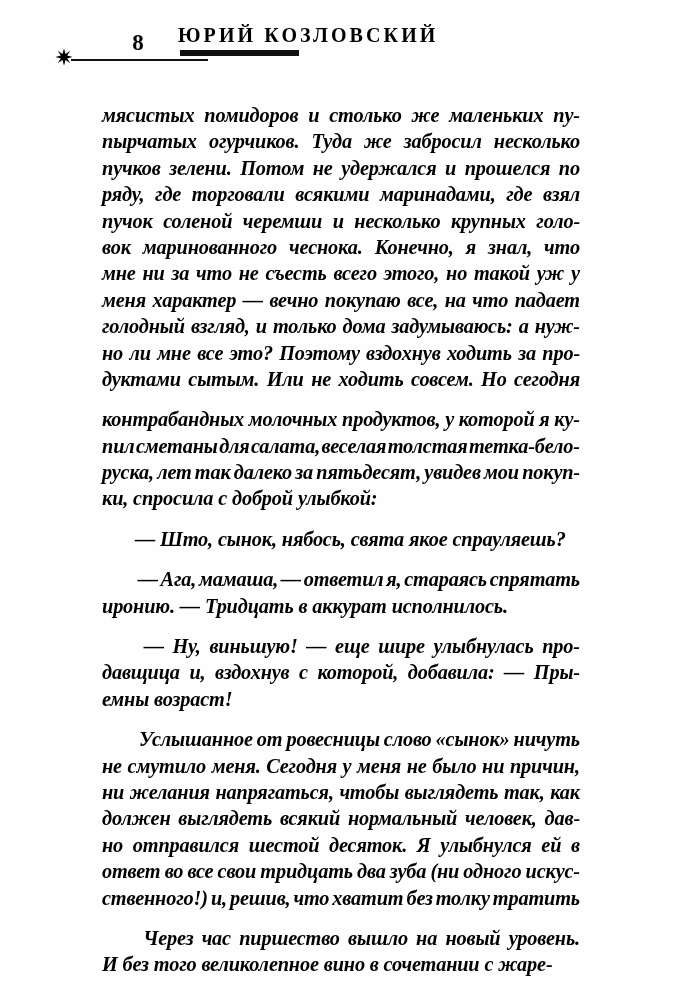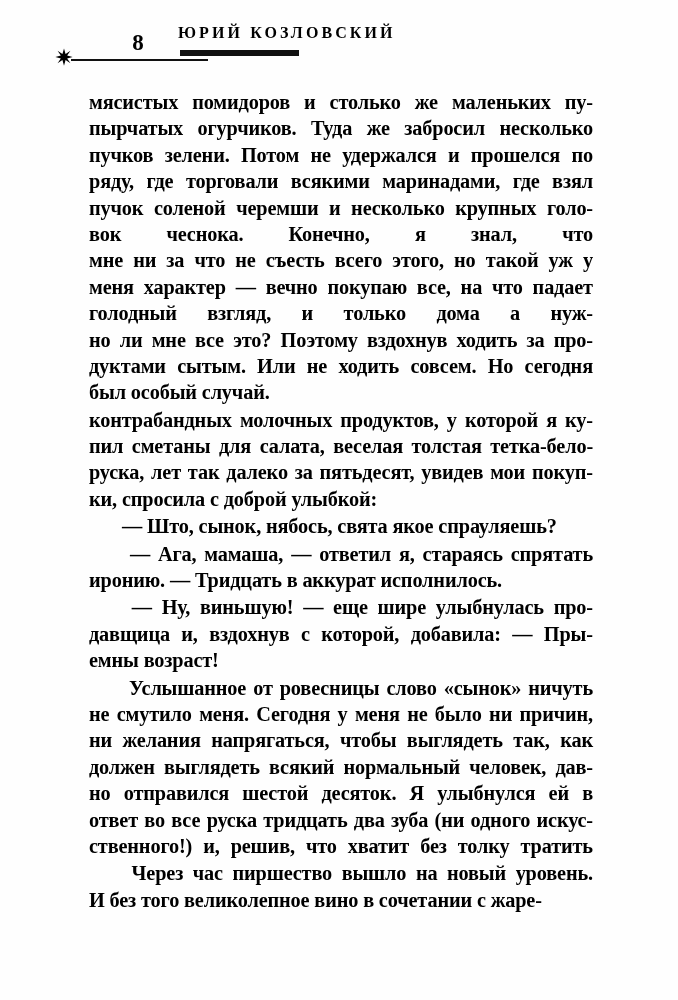--- a/index.html
+++ b/index.html
@@ -64,21 +64,21 @@
     font-size: 23px;
     font-weight: bold;
     font-family: "Liberation Serif", "DejaVu Serif", serif;
     letter-spacing: 0px;
   }
 
   .author-name {
     position: absolute;
     left: 178px;
     top: 24px;
-    font-size: 16px;
+    font-size: 20px;
     font-weight: bold;
     letter-spacing: 3.1px;
     font-family: "Liberation Serif", "DejaVu Serif", serif;
     white-space: nowrap;
   }
 
   .thick-rule {
     position: absolute;
     left: 180px;
     top: 50px;
@@ -89,29 +89,30 @@
 
   
   .textblock {
     position: absolute;
     left: 88px;
     top: 88px;
     width: 506px;
   }
 
   .para {
-    margin: 1px;
+    margin: 14px;
     font-size: 20.3px;
     font-weight: bold;
     line-height: 26.4px;
     text-align: justify;
     text-align-last: left;
     letter-spacing: -0.15px;
     word-spacing: 0px;
     font-family: "Liberation Serif", "DejaVu Serif", serif;
+    font-style: italic;
   }
 
   
   .line {
     display: block;
     white-space: pre;
     font-size: 20.3px;
     font-weight: bold;
     line-height: 26.4px;
     height: 26.4px;
@@ -150,27 +151,26 @@
     <div class="thick-rule"></div>
   </div>
 
   <div class="textblock" id="textblock">
       <p class="para">
         <span class="line j"><span>мясистых</span><span>помидоров</span><span>и</span><span>столько</span><span>же</span><span>маленьких</span><span>пу-</span></span>
         <span class="line j"><span>пырчатых</span><span>огурчиков.</span><span>Туда</span><span>же</span><span>забросил</span><span>несколько</span></span>
         <span class="line j"><span>пучков</span><span>зелени.</span><span>Потом</span><span>не</span><span>удержался</span><span>и</span><span>прошелся</span><span>по</span></span>
         <span class="line j"><span>ряду,</span><span>где</span><span>торговали</span><span>всякими</span><span>маринадами,</span><span>где</span><span>взял</span></span>
         <span class="line j"><span>пучок</span><span>соленой</span><span>черемши</span><span>и</span><span>несколько</span><span>крупных</span><span>голо-</span></span>
-        <span class="line j"><span>вок</span><span>чеснока.</span><span>Конечно,</span><span>я</span><span>знал,</span><span>что</span></span>
+        <span class="line j"><span>вок</span><span>маринованного</span><span>чеснока.</span><span>Конечно,</span><span>я</span><span>знал,</span><span>что</span></span>
         <span class="line j"><span>мне</span><span>ни</span><span>за</span><span>что</span><span>не</span><span>съесть</span><span>всего</span><span>этого,</span><span>но</span><span>такой</span><span>уж</span><span>у</span></span>
         <span class="line j"><span>меня</span><span>характер</span><span>—</span><span>вечно</span><span>покупаю</span><span>все,</span><span>на</span><span>что</span><span>падает</span></span>
-        <span class="line j"><span>голодный</span><span>взгляд,</span><span>и</span><span>только</span><span>дома</span><span>а</span><span>нуж-</span></span>
+        <span class="line j"><span>голодный</span><span>взгляд,</span><span>и</span><span>только</span><span>дома</span><span>задумываюсь:</span><span>а</span><span>нуж-</span></span>
         <span class="line j"><span>но</span><span>ли</span><span>мне</span><span>все</span><span>это?</span><span>Поэтому</span><span>вздохнув</span><span>ходить</span><span>за</span><span>про-</span></span>
         <span class="line j"><span>дуктами</span><span>сытым.</span><span>Или</span><span>не</span><span>ходить</span><span>совсем.</span><span>Но</span><span>сегодня</span></span>
-        <span class="line last">был особый случай.</span>
       </p>
       <p class="para">
         <span class="line j"><span>контрабандных</span><span>молочных</span><span>продуктов,</span><span>у</span><span>которой</span><span>я</span><span>ку-</span></span>
         <span class="line j"><span>пил</span><span>сметаны</span><span>для</span><span>салата,</span><span>веселая</span><span>толстая</span><span>тетка-бело-</span></span>
         <span class="line j"><span>руска,</span><span>лет</span><span>так</span><span>далеко</span><span>за</span><span>пятьдесят,</span><span>увидев</span><span>мои</span><span>покуп-</span></span>
         <span class="line last">ки, спросила с доброй улыбкой:</span>
       </p>
       <p class="para">
         <span class="line last"><span class="indent"></span>— Што, сынок, нябось, свята якое спрауляешь?</span>
       </p>
@@ -182,21 +182,21 @@
         <span class="line j"><span class="indent"></span><span>—</span><span>Ну,</span><span>виньшую!</span><span>—</span><span>еще</span><span>шире</span><span>улыбнулась</span><span>про-</span></span>
         <span class="line j"><span>давщица</span><span>и,</span><span>вздохнув</span><span>с</span><span>которой,</span><span>добавила:</span><span>—</span><span>Пры-</span></span>
         <span class="line last">емны возраст!</span>
       </p>
       <p class="para">
         <span class="line j"><span class="indent"></span><span>Услышанное</span><span>от</span><span>ровесницы</span><span>слово</span><span>«сынок»</span><span>ничуть</span></span>
         <span class="line j"><span>не</span><span>смутило</span><span>меня.</span><span>Сегодня</span><span>у</span><span>меня</span><span>не</span><span>было</span><span>ни</span><span>причин,</span></span>
         <span class="line j"><span>ни</span><span>желания</span><span>напрягаться,</span><span>чтобы</span><span>выглядеть</span><span>так,</span><span>как</span></span>
         <span class="line j"><span>должен</span><span>выглядеть</span><span>всякий</span><span>нормальный</span><span>человек,</span><span>дав-</span></span>
         <span class="line j"><span>но</span><span>отправился</span><span>шестой</span><span>десяток.</span><span>Я</span><span>улыбнулся</span><span>ей</span><span>в</span></span>
-        <span class="line j"><span>ответ</span><span>во</span><span>все</span><span>руска</span><span>тридцать</span><span>два</span><span>зуба</span><span>(ни</span><span>одного</span><span>искус-</span></span>
+        <span class="line j"><span>ответ</span><span>во</span><span>все</span><span>свои</span><span>тридцать</span><span>два</span><span>зуба</span><span>(ни</span><span>одного</span><span>искус-</span></span>
         <span class="line j"><span>ственного!)</span><span>и,</span><span>решив,</span><span>что</span><span>хватит</span><span>без</span><span>толку</span><span>тратить</span></span>
       </p>
       <p class="para">
         <span class="line j"><span class="indent"></span><span>Через</span><span>час</span><span>пиршество</span><span>вышло</span><span>на</span><span>новый</span><span>уровень.</span></span>
         <span class="line last">И без того великолепное вино в сочетании с жаре-</span>
       </p>
     </div>
 
 </div>
 

